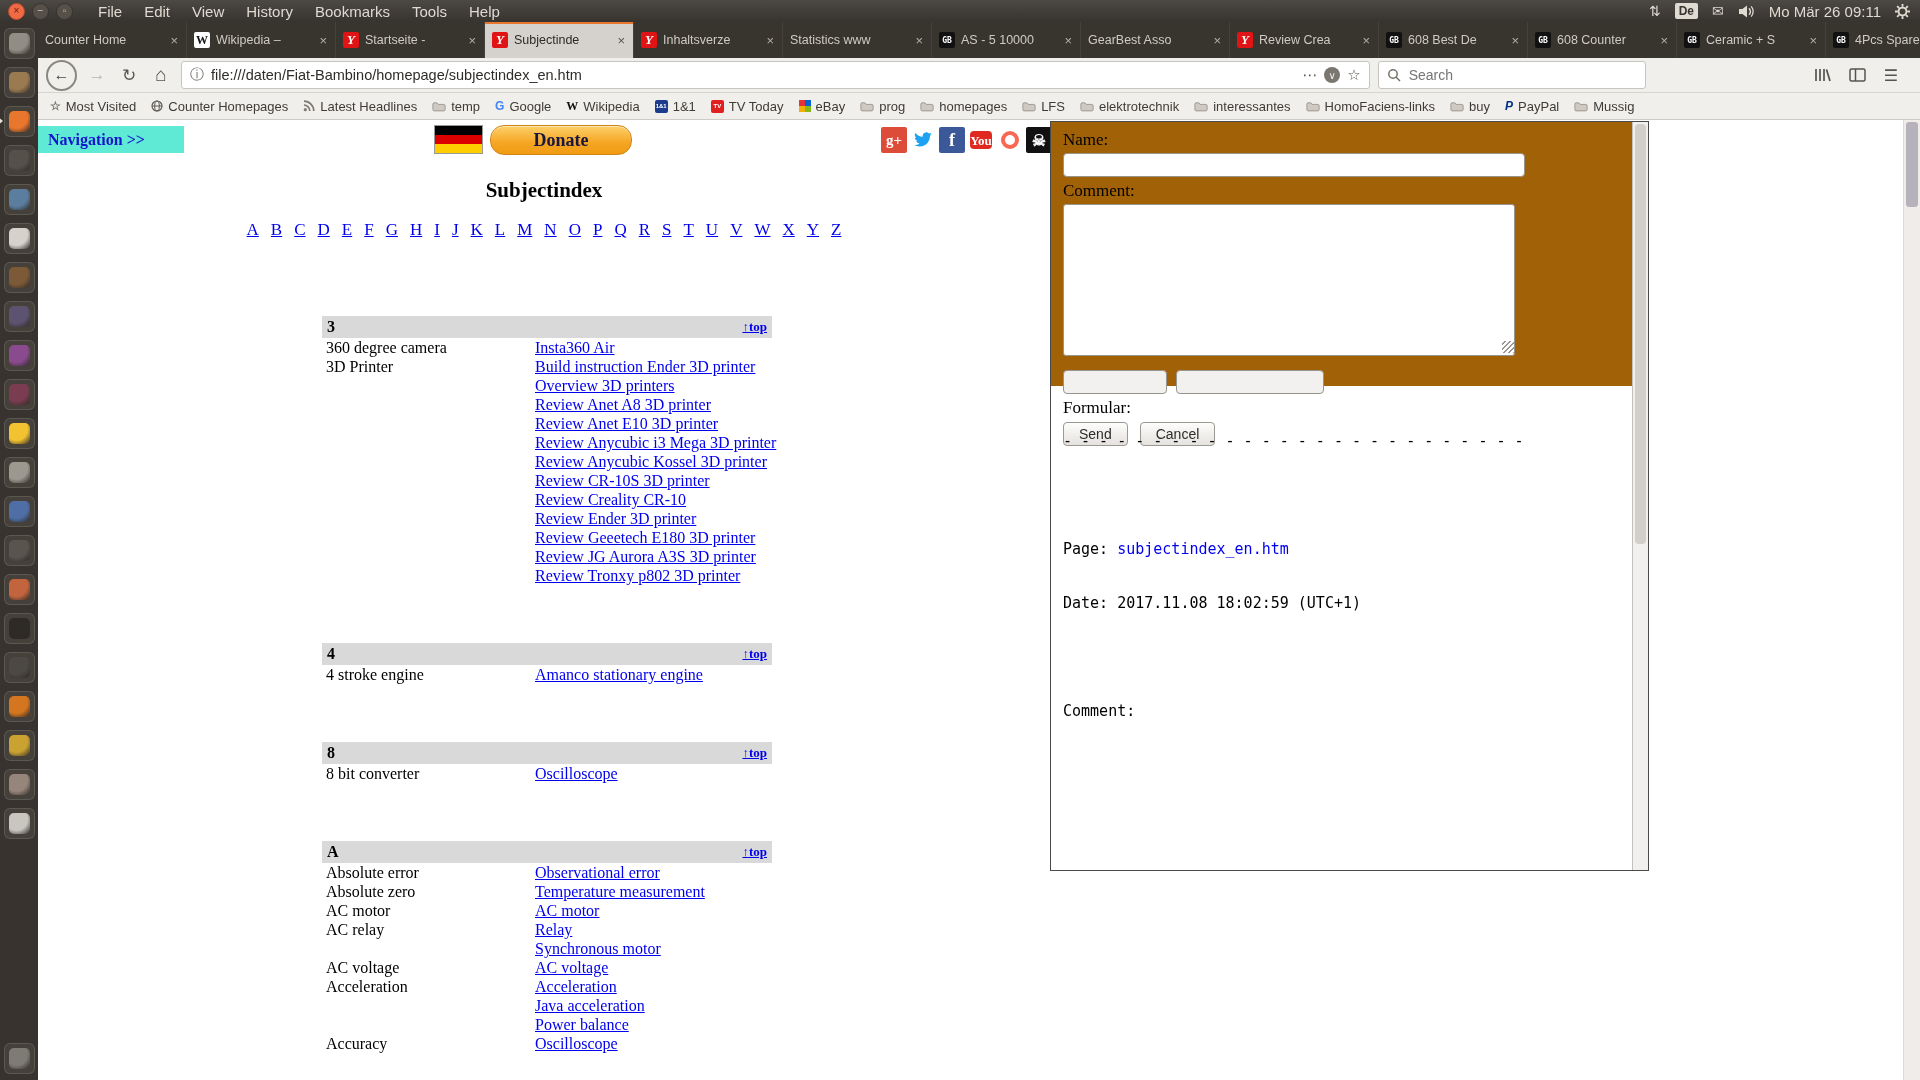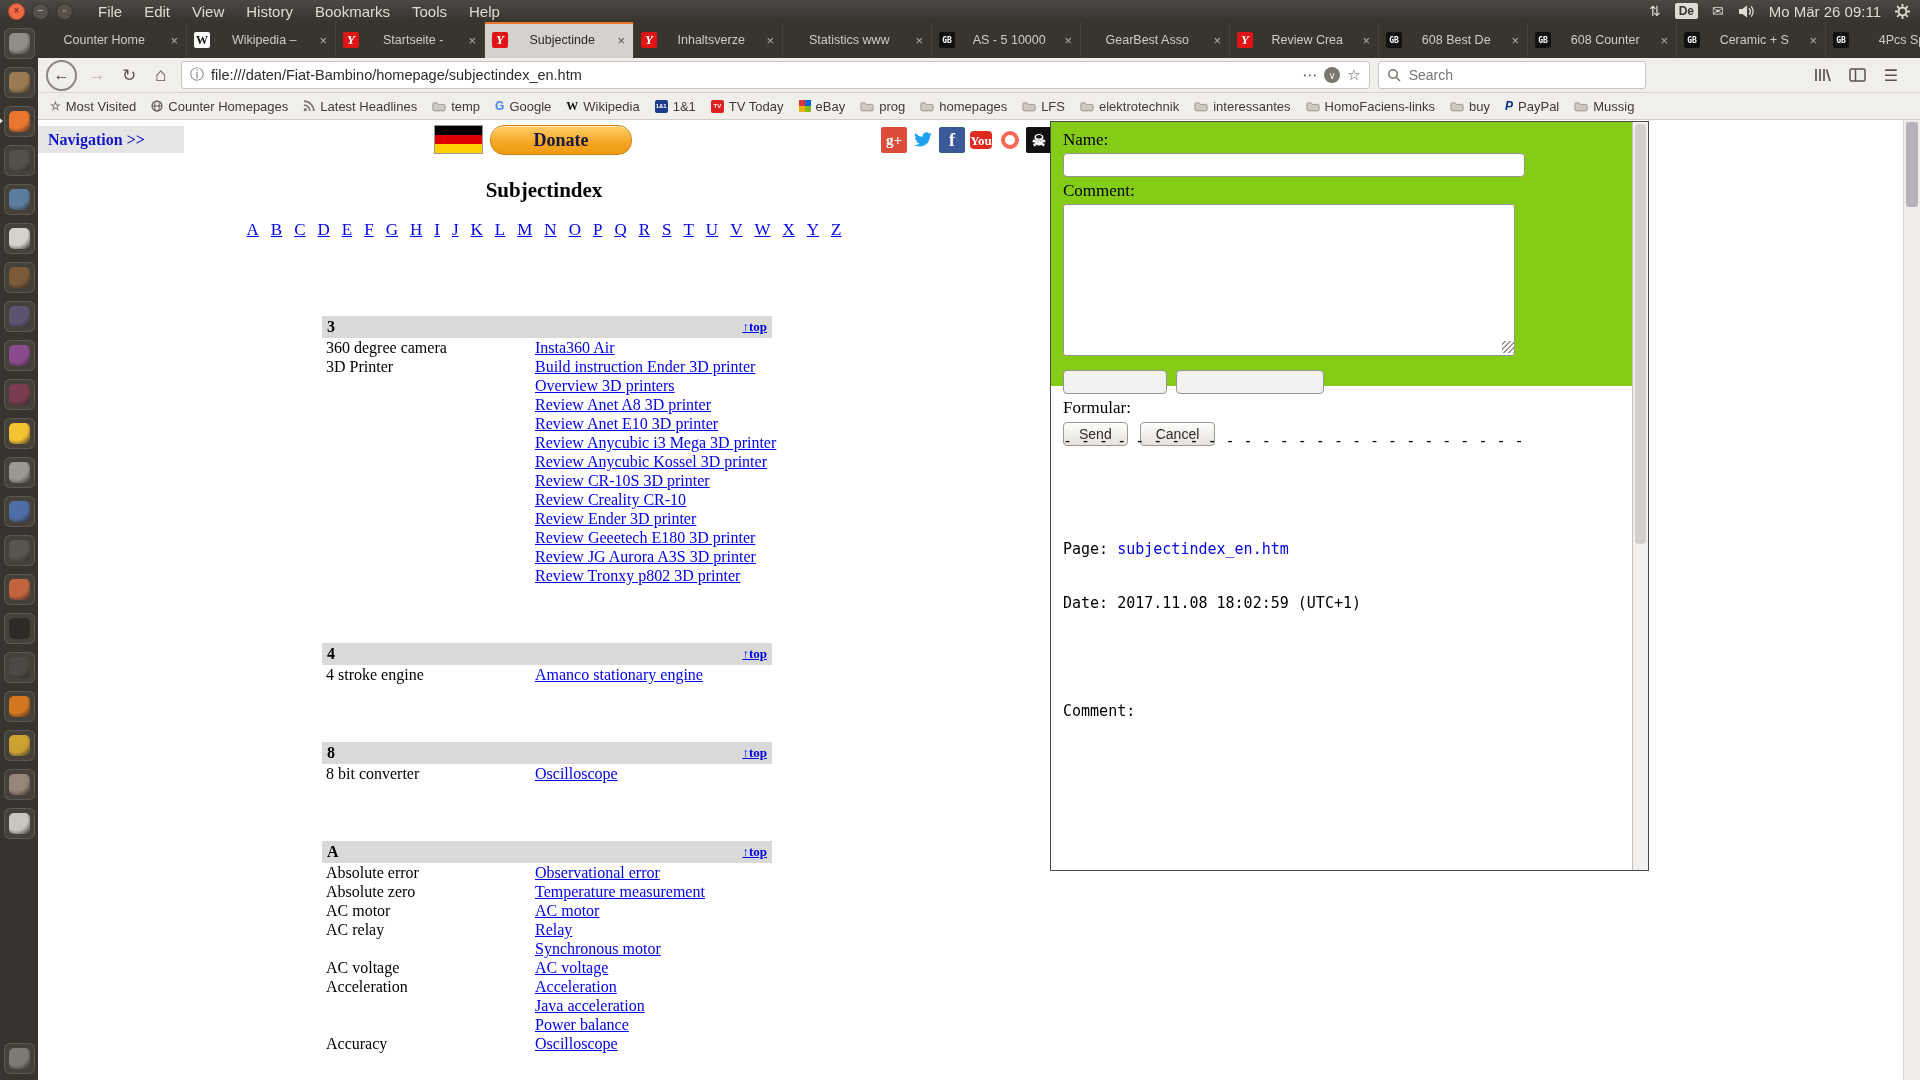--- a/index.html
+++ b/index.html
@@ -32,21 +32,21 @@
         border-top:4px solid transparent;border-bottom:4px solid transparent;
         border-left:5px solid #e8e4de;}
   .tile.trash{margin-top:auto;}
 
   
   .browser{position:absolute;left:38px;top:22px;width:1882px;height:1058px;}
   .tabbar{height:36px;background:#38342e;display:flex;align-items:stretch;}
   .tab{width:134px;flex:0 0 auto;display:flex;align-items:center;gap:6px;padding:0 7px;
        border-right:1px solid #46423b;color:#cfcbc4;font-size:12.5px;position:relative;
        overflow:hidden;cursor:default;}
-  .tab .title{flex:1;white-space:nowrap;overflow:hidden;text-align:center;}
+  .tab .title{flex:1;white-space:nowrap;overflow:hidden;}
   .tab .close{font-size:13px;color:#b4b0a8;padding:0 1px;}
   .tab.active{background:#d5d2ce;color:#2c2a27;}
   .tab.active::before{content:"";position:absolute;left:0;top:0;right:0;height:2px;background:#e8762c;}
   .tab.active .close{color:#555;}
   .favicon{width:16px;height:16px;flex:0 0 auto;border-radius:2px;display:flex;
            align-items:center;justify-content:center;font-weight:bold;}
   .fav-hf{background:#e01414;color:#fff;font-family:"Liberation Serif",serif;
           font-style:italic;font-size:13px;}
   .fav-wiki{background:#fff;color:#111;font-family:"Liberation Serif",serif;font-size:12px;}
   .fav-gb{background:#111;color:#fff;font-size:8px;letter-spacing:0;font-family:"DejaVu Sans Mono",monospace;}
@@ -75,21 +75,21 @@
                 box-sizing:border-box;overflow:hidden;}
   .bm{display:flex;align-items:center;gap:5px;flex:0 0 auto;}
   .bm .chip{width:13px;height:13px;border-radius:2px;display:flex;align-items:center;
             justify-content:center;font-size:6px;font-weight:bold;flex:0 0 auto;}
   .bm .txticon{font-size:12px;font-weight:bold;line-height:1;}
 
   
   .viewport{position:relative;height:960px;background:#fff;overflow:hidden;
             font-family:"Liberation Serif",serif;color:#000;}
 
-  .nav-pink{position:absolute;left:0;top:6px;width:146px;height:27px;background:#e5e5e5;
+  .nav-pink{position:absolute;left:0;top:6px;width:146px;height:27px;background:#5eead4;
             color:#1414cc;font-weight:bold;font-size:16px;display:flex;align-items:center;
             padding-left:10px;box-sizing:border-box;}
   .flag{position:absolute;left:397px;top:6px;width:47px;height:27px;display:flex;
         flex-direction:column;box-shadow:0 0 0 1px #999;}
   .flag div{flex:1;}
   .donate{position:absolute;left:452px;top:5px;width:140px;height:28px;border-radius:14px;
           background:linear-gradient(#fdd06a,#f5a623 60%,#f09a12);border:1px solid #cf8418;
           color:#17173f;font-weight:bold;font-size:18px;display:flex;align-items:center;
           justify-content:center;box-shadow:inset 0 1px 0 #ffe9b0;}
   .social{position:absolute;left:843px;top:7px;display:flex;gap:3px;}
@@ -111,21 +111,21 @@
   .row .term{width:213px;flex:0 0 auto;padding-left:4px;box-sizing:border-box;}
   .row a{color:#0000ee;text-decoration:underline;white-space:nowrap;}
 
   
   .panel{position:absolute;left:1012px;top:1px;width:599px;height:750px;background:#fff;
          border:1px solid #4a4a4a;box-sizing:border-box;overflow:hidden;}
   .panel-scroll{position:absolute;right:0;top:0;bottom:0;width:15px;background:#f1f0ee;
          border-left:1px solid #c4c0bb;}
   .panel-scroll .thumb{position:absolute;left:2px;right:2px;top:2px;height:420px;
          background:#d2cfca;border-radius:4px;}
-  .form-area{background:#84cc16;height:264px;padding:4px 12px;box-sizing:border-box;
+  .form-area{background:#a16207;height:264px;padding:4px 12px;box-sizing:border-box;
              margin-right:15px;}
   .form-label{font-size:17px;margin:4px 0 3px 0;font-family:"Liberation Serif",serif;}
   .inp{display:block;height:24px;border:1px solid #98948e;border-radius:4px;background:#fff;
        box-sizing:border-box;font-size:14px;padding:0 6px;outline:none;
        font-family:"Liberation Sans",sans-serif;}
   #name-input{width:462px;}
   #comment-ta{width:452px;height:152px;border:1px solid #98948e;border-radius:3px;
        resize:none;outline:none;position:relative;background:#fff;}
   .ta-wrap{position:relative;width:452px;}
   .ta-handle{position:absolute;right:1px;bottom:3px;width:12px;height:12px;

